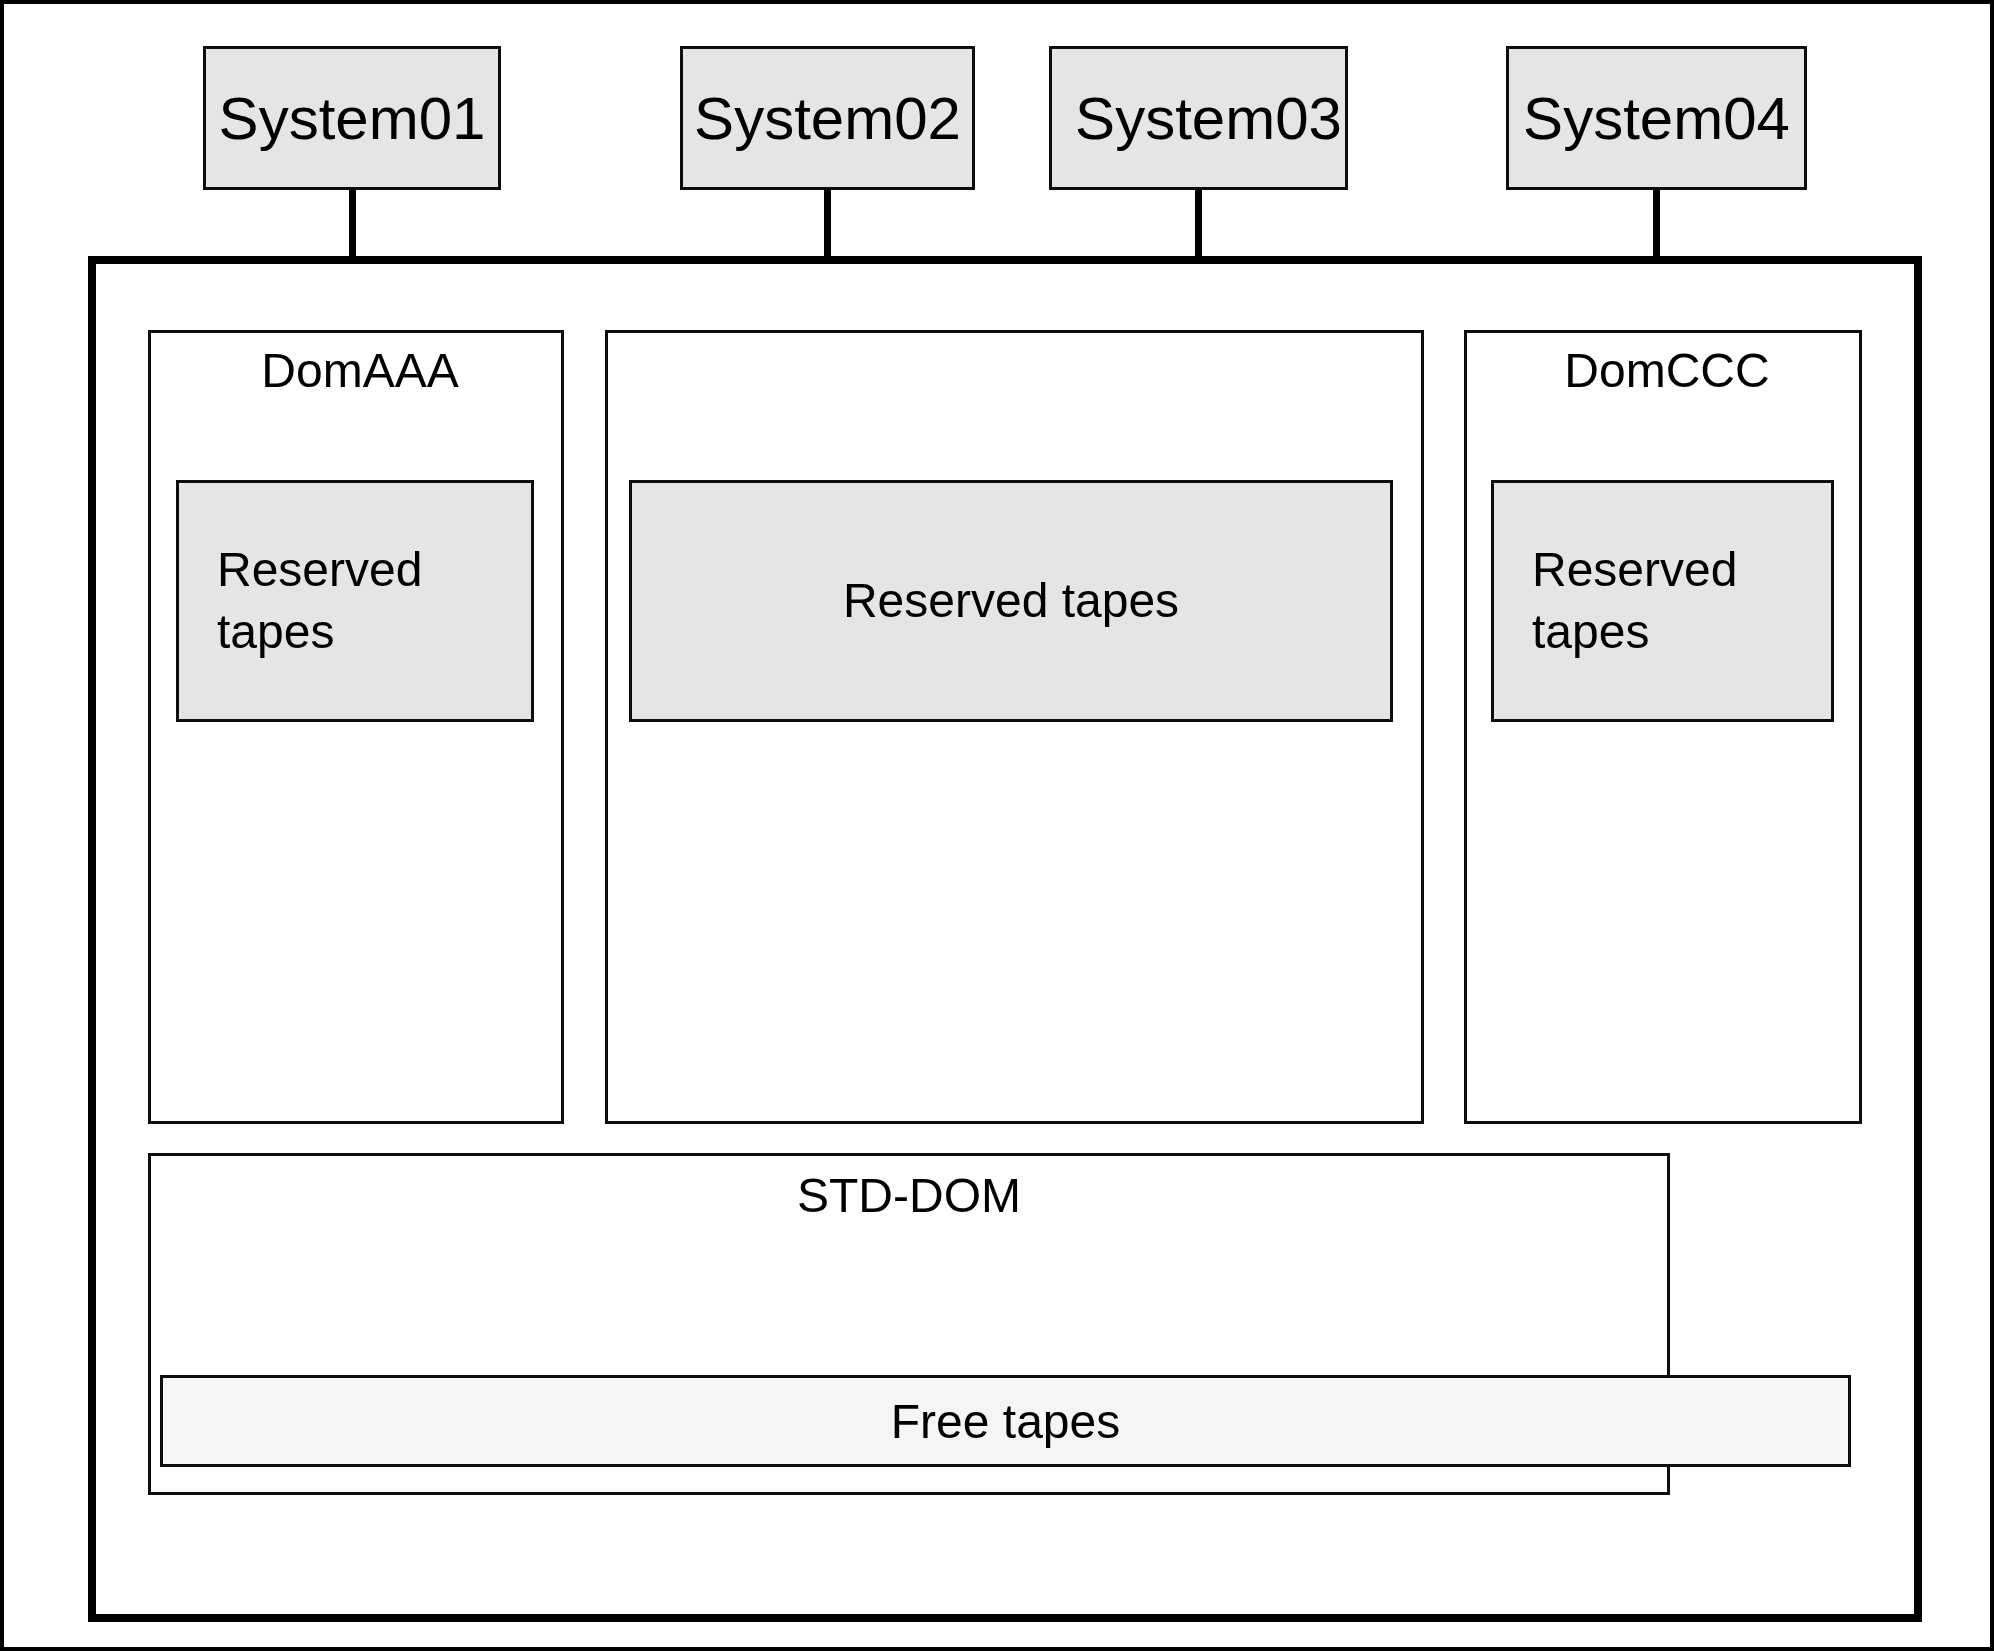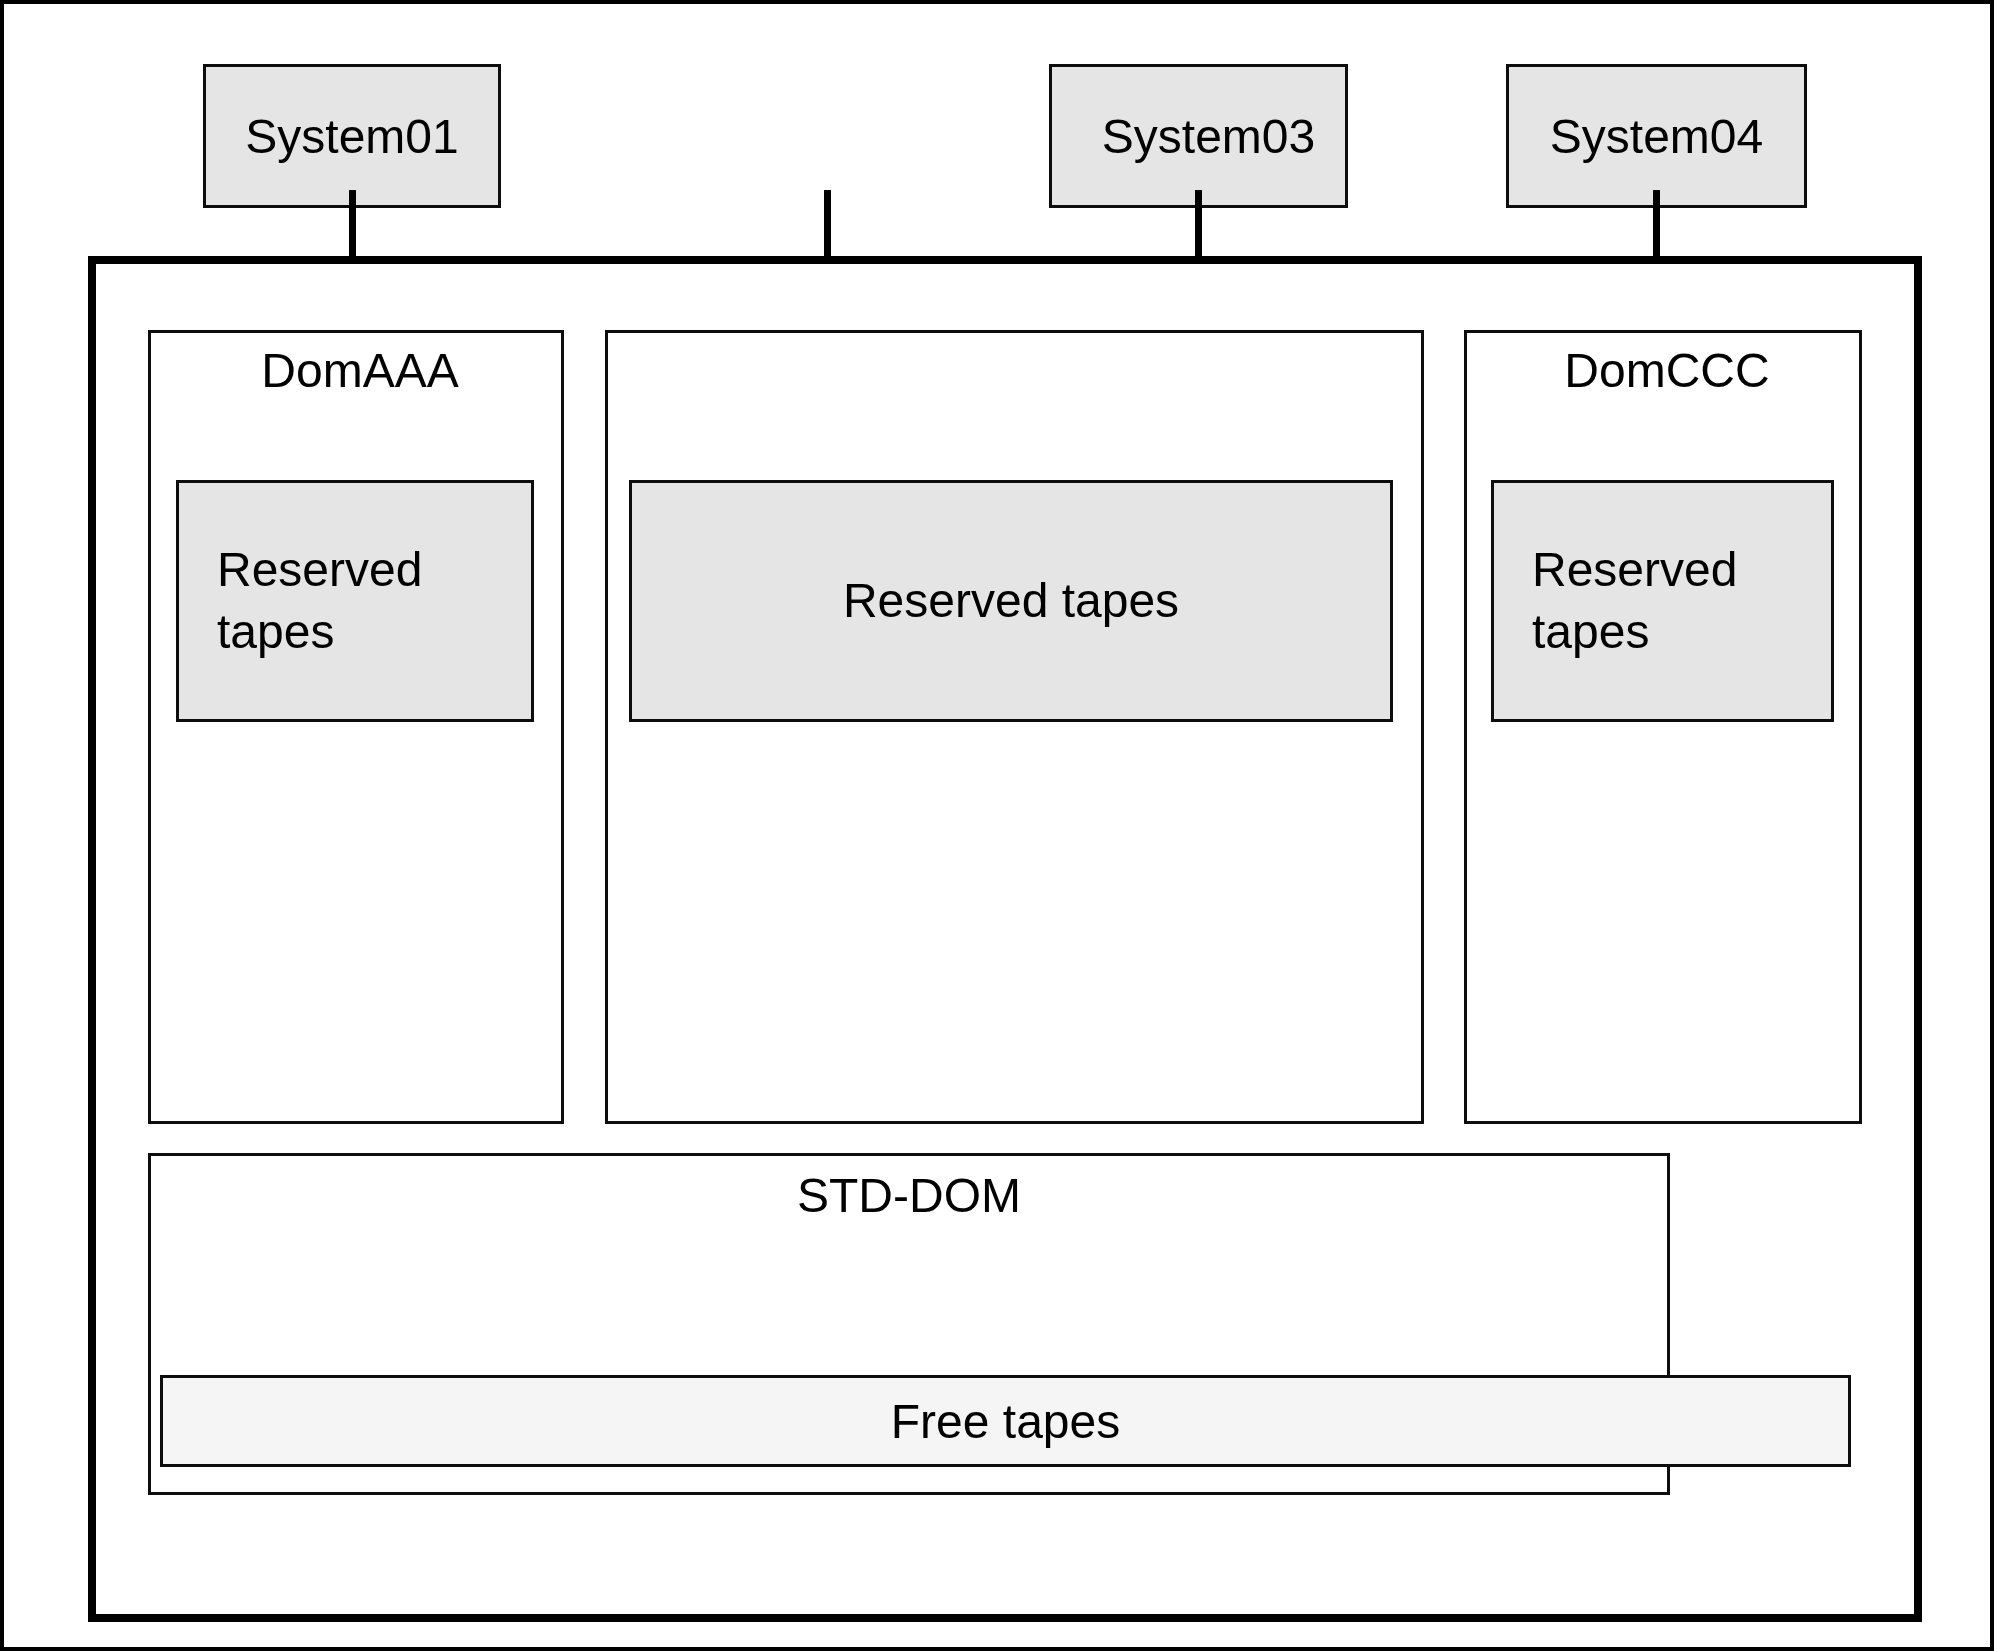--- a/index.html
+++ b/index.html
@@ -8,25 +8,25 @@
     width:1994px;height:1651px;
     box-sizing:border-box;
     border:4px solid #000;
     background:#fff;
     font-family:"Liberation Sans", sans-serif;
     color:#000;
     overflow:hidden;
   }
   .box{position:absolute;box-sizing:border-box;}
   .system-box{
-    top:60px;height:144px;
+    top:42px;height:144px;
     background:#e5e5e5;
     border:3px solid #0d0d0d;
     display:flex;align-items:center;justify-content:center;
-    font-size:48px;
+    font-size:60px;
   }
   .sys1{left:199px;width:298px;}
   .sys2{left:676px;width:295px;}
   .sys3{left:1045px;width:299px;padding-left:20px;}
   .sys4{left:1502px;width:301px;}
   .arrow-line{
     position:absolute;top:186px;height:78px;width:7px;background:#000;
   }
   .al1{left:345px;} .al2{left:820px;} .al3{left:1191px;} .al4{left:1649px;}
   .arrow-head{
@@ -80,20 +80,23 @@
   }
 </style>
 </head>
 <body>
 
 <div class="page">
 
   <div class="box system-box sys1">
     <span>System01</span>
   </div>
+  <div class="box system-box sys2">
+    <span>System02</span>
+  </div>
   <div class="box system-box sys3">
     <span>System03</span>
   </div>
   <div class="box system-box sys4">
     <span>System04</span>
   </div>
 
   <div class="arrow-line al1"></div>
   <div class="arrow-line al2"></div>
   <div class="arrow-line al3"></div>

